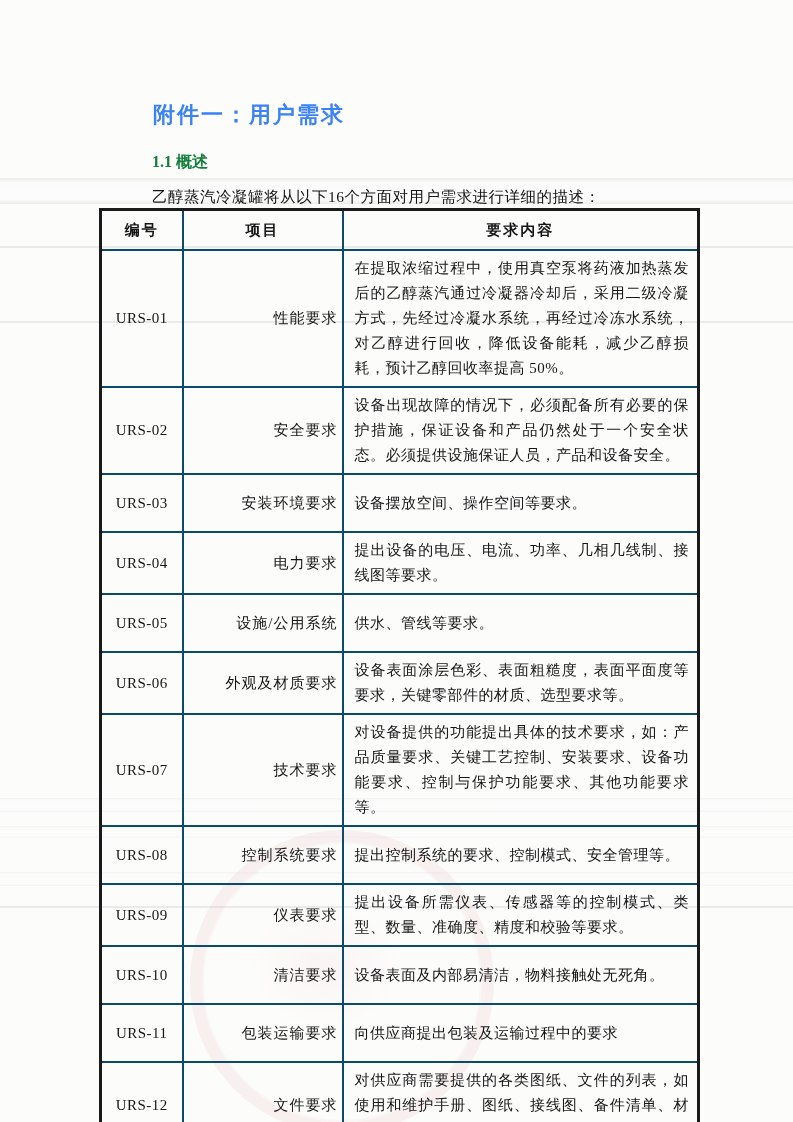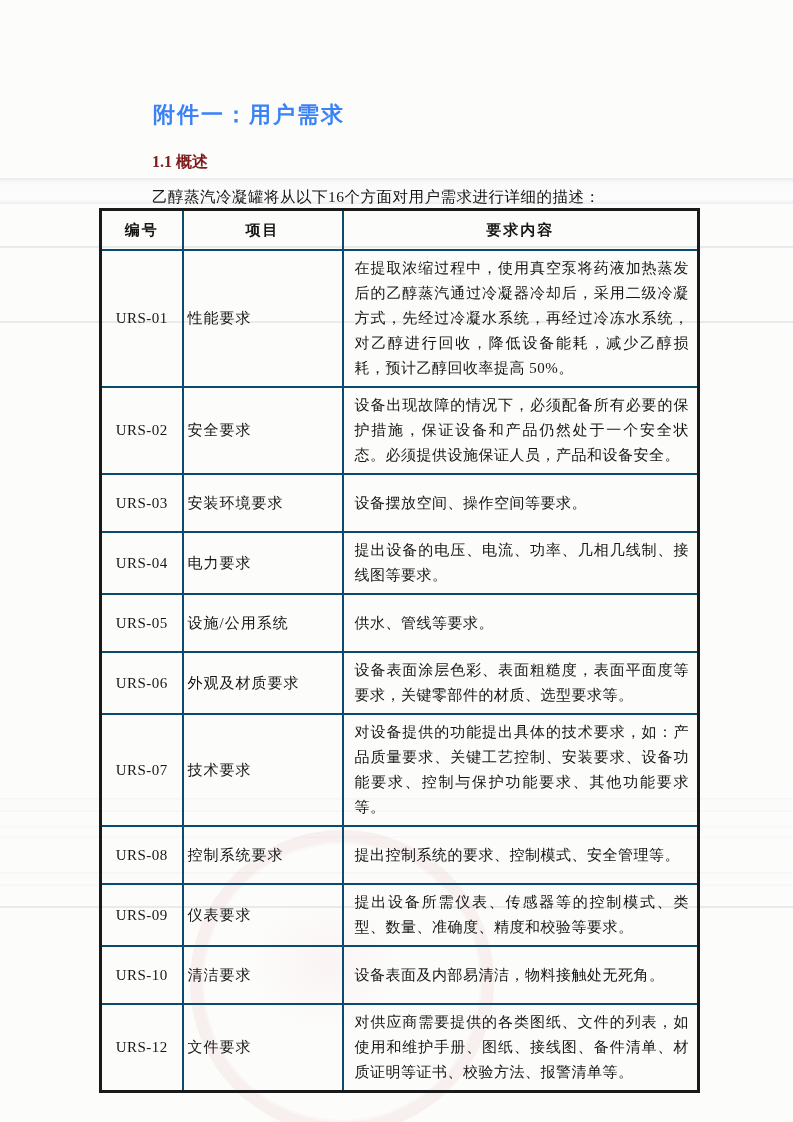--- a/index.html
+++ b/index.html
@@ -65,21 +65,21 @@
     font-weight: bold;
     letter-spacing: 2px;
     color: #3b82f6;
   }
   .section-heading {
     position: absolute;
     left: 152px;
     top: 152px;
     font-size: 16px;
     font-weight: 600;
-    color: #7f1d1d;
+    color: #15803d;
   }
   .intro-text {
     position: absolute;
     left: 152px;
     top: 187px;
     font-size: 15.5px;
     color: #141414;
     letter-spacing: 0.5px;
   }
 
@@ -113,21 +113,21 @@
     padding: 2px 4px;
   }
   td.cell-id {
     text-align: center;
     font-family: "Liberation Serif", "DejaVu Serif", serif;
     letter-spacing: 0.5px;
     padding: 12px 2px;
     margin-left: 8px;
   }
   td.cell-item {
-    text-align: left;
+    text-align: right;
     letter-spacing: 1px;
     padding: 5px 4px;
   }
   td.cell-req {
     text-align: justify;
     padding: 5px 8px 5px 11px;
     letter-spacing: 0.5px;
   }
   tr.single td { height: 32px; }
 </style>
@@ -219,20 +219,25 @@
       <td class="cell-item">仪表要求</td>
       <td class="cell-req">提出设备所需仪表、传感器等的控制模式、类型、数量、准确度、精度和校验等要求。</td>
     </tr>
 
     <tr class="single">
       <td class="cell-id">URS-10</td>
       <td class="cell-item">清洁要求</td>
       <td class="cell-req">设备表面及内部易清洁，物料接触处无死角。</td>
     </tr>
 
+    <tr class="single">
+      <td class="cell-id">URS-11</td>
+      <td class="cell-item">包装运输要求</td>
+      <td class="cell-req">向供应商提出包装及运输过程中的要求</td>
+    </tr>
 
     <tr>
       <td class="cell-id">URS-12</td>
       <td class="cell-item">文件要求</td>
       <td class="cell-req">对供应商需要提供的各类图纸、文件的列表，如使用和维护手册、图纸、接线图、备件清单、材质证明等证书、校验方法、报警清单等。</td>
     </tr>
 
   </tbody>
     </table>
   </div>

